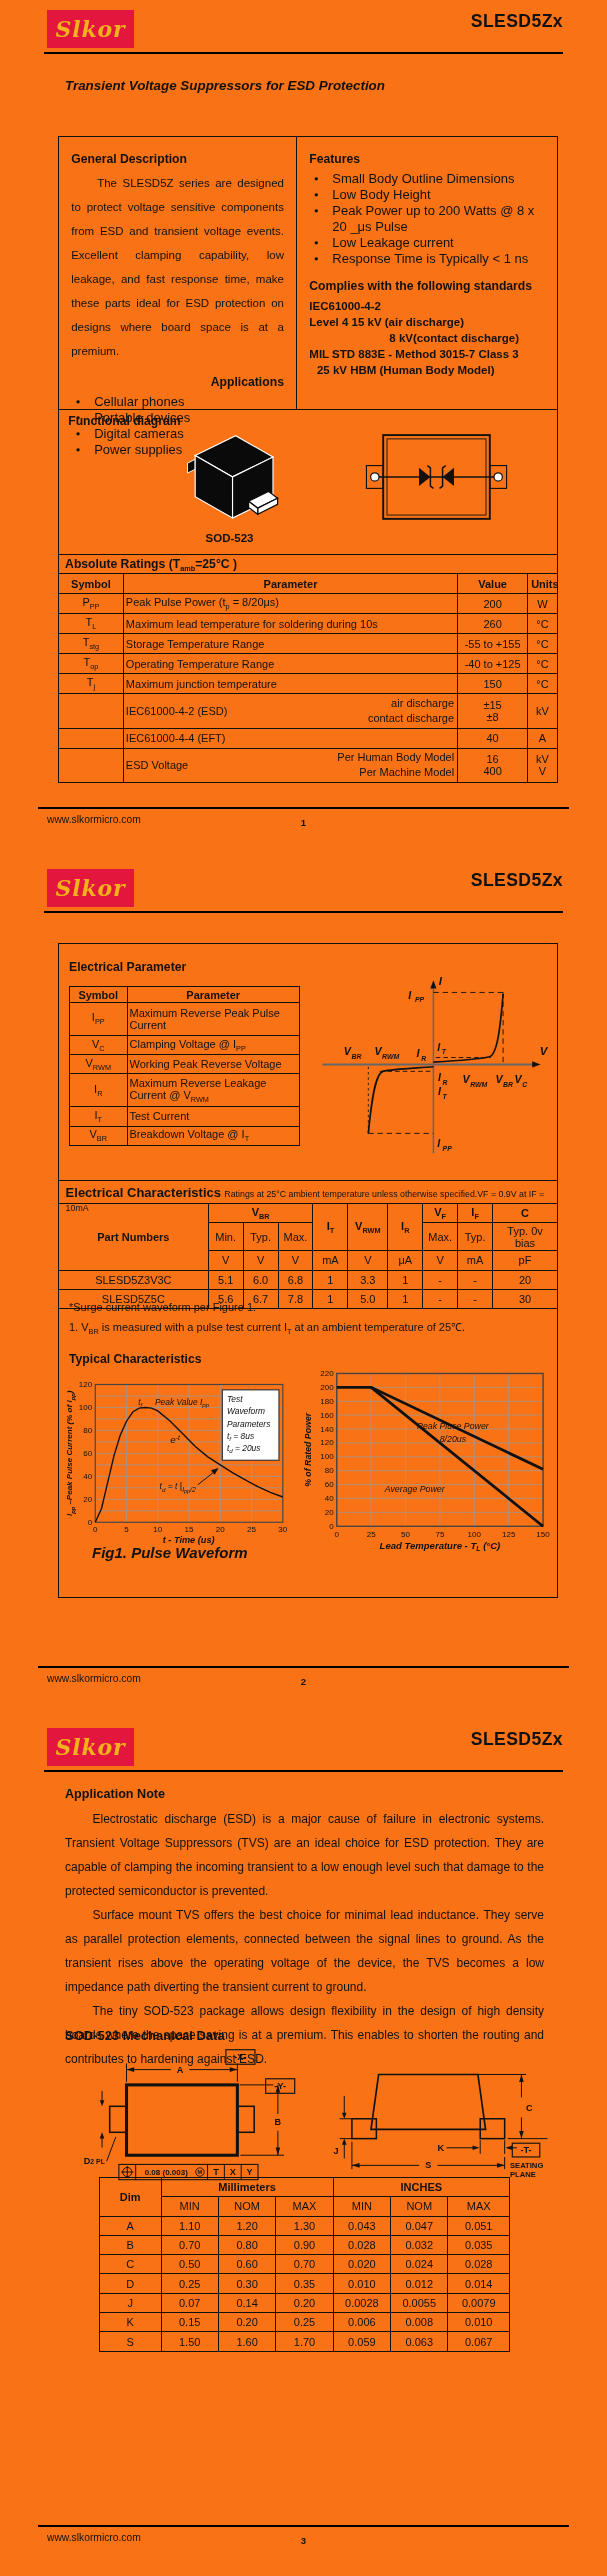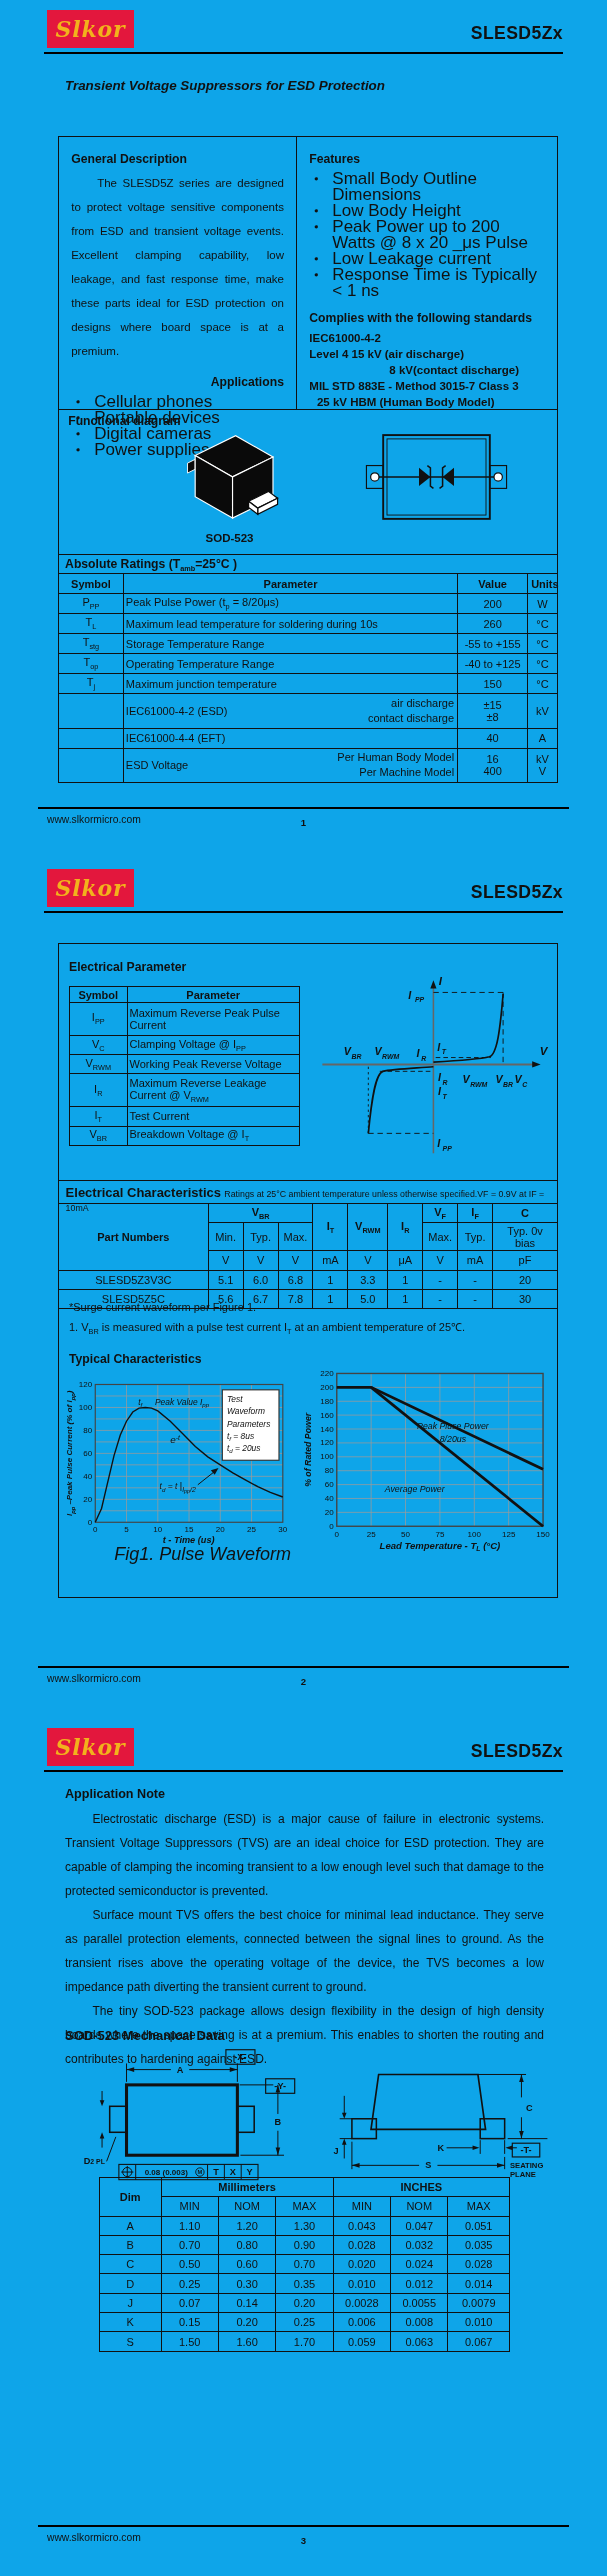--- a/index.html
+++ b/index.html
@@ -1,36 +1,36 @@
 <!DOCTYPE html>
 <html style="font-size:12.2px"><head>
 <meta charset="utf-8">
 <style>
   html,body{margin:0;padding:0;background:#fff;}
   .doc{width:607px;margin:0 auto;background:#fff;font-family:"Liberation Sans",sans-serif;color:#111;}
-  .page{position:relative;width:607px;height:859px;background:#0ea5e9;overflow:hidden;}
+  .page{position:relative;width:607px;height:859px;background:#f97316;overflow:hidden;}
   .b{font-weight:bold;}
   sub{font-size:7.3px;}
   
   .logo{position:absolute;left:47px;top:10px;width:87px;height:38px;display:flex;align-items:center;justify-content:center;}
   .logo span{font-family:"DejaVu Serif",serif;font-style:italic;font-weight:bold;font-size:22px;letter-spacing:0.8px;}
-  .partnum{position:absolute;right:44px;top:23px;font-size:17.6px;font-weight:bold;letter-spacing:0.4px;}
+  .partnum{position:absolute;right:44px;top:11px;font-size:17.6px;font-weight:bold;letter-spacing:0.4px;}
   .hrule{position:absolute;left:44px;right:44px;top:52px;height:2.3px;background:#000;}
   .frule{position:absolute;left:38px;right:38px;top:807px;height:2.3px;background:#000;}
   .website{position:absolute;left:47px;top:814px;font-size:10.3px;}
   .pagenum{position:absolute;left:0;right:0;top:817px;text-align:center;font-size:9.6px;font-weight:bold;}
   
   .subtitle{position:absolute;left:65px;top:78px;font-size:13.4px;font-weight:bold;font-style:italic;}
   .box1{position:absolute;left:58px;top:136px;width:500px;height:274px;border:1.5px solid #111;box-sizing:border-box;display:flex;}
   .box1 .colL{width:257px;border-right:1.5px solid #111;box-sizing:border-box;padding:15.3px 12.2px 0 12.2px;}
   .box1 .colR{flex:1;padding:15.3px 10.7px 0 12.2px;}
   .sect-title{font-size:12.2px;font-weight:bold;margin:0 0 4.6px 0;}
   .gd-body{font-size:11.5px;line-height:24px;text-align:justify;text-indent:26px;margin:0;}
   .blist{list-style:none;margin:1.5px 0 0 0;padding:0;}
-  .blist li{position:relative;padding-left:23px;font-size:17px;line-height:16px;}
+  .blist li{position:relative;padding-left:23px;font-size:13px;line-height:16px;}
   .blist li::before{content:"●";position:absolute;left:4.6px;top:0;font-size:7.6px;}
   .stds{font-size:11.5px;font-weight:bold;line-height:16px;}
   .stds .ind{padding-left:80px;}
   .stds .ind2{padding-left:7.6px;}
   .box2{position:absolute;left:58px;top:408px;width:500px;height:147px;border:1.5px solid #111;border-top:none;box-sizing:border-box;}
   .fd-title{position:absolute;left:9.2px;top:6.1px;font-size:12.2px;font-weight:bold;}
   .pkg-svg{position:absolute;left:98px;top:17px;}
   .pkg-cap{position:absolute;left:98px;top:124px;width:145px;text-align:center;font-size:11.5px;font-weight:bold;}
   .sch-svg{position:absolute;left:297px;top:21.4px;}
   .abs-titlebar{position:absolute;left:58px;top:554px;width:500px;height:20px;border:1.5px solid #111;border-bottom:none;box-sizing:border-box;font-size:12.2px;font-weight:bold;padding:2.3px 0 0 6.1px;}
@@ -49,21 +49,21 @@
   .vi-svg{position:absolute;left:307px;top:112px;}
   .ec-bar{position:absolute;left:58px;top:321px;width:500px;height:23px;border-top:1.5px solid #111;box-sizing:border-box;padding:3.8px 0 0 7.6px;}
   .ec-bar .t{font-size:13px;font-weight:bold;}
   .ec-bar .n{font-size:8.8px;}
   .ec-table{position:absolute;left:58px;top:344px;width:500px;}
   .ec-table td{font-size:10.7px;padding:1.5px 1.5px;height:15.3px;}
   .fn{position:absolute;left:69px;font-size:11px;}
   .tc-title{position:absolute;left:69px;top:493px;font-size:12.2px;font-weight:bold;}
   .pulse-svg{position:absolute;left:63px;top:514px;}
   .der-svg{position:absolute;left:300px;top:503px;}
-  .fig-cap{position:absolute;left:92px;top:685px;width:199px;text-align:right;font-size:18px;font-weight:normal;font-style:italic;}
+  .fig-cap{position:absolute;left:92px;top:685px;width:199px;text-align:left;font-size:15px;font-weight:bold;font-style:italic;}
   
   .an-title{position:absolute;left:65px;top:69px;font-size:12.6px;font-weight:bold;}
   .an-body{position:absolute;left:65px;top:89px;width:479px;}
   .an-body p{margin:0;font-size:12px;line-height:24px;text-align:justify;text-indent:27.5px;}
   .md-title{position:absolute;left:65px;top:310px;font-size:13px;font-weight:bold;}
   .mechL-svg{position:absolute;left:73px;top:330px;}
   .mechR-svg{position:absolute;left:329px;top:335px;}
   .mech-table{position:absolute;left:99px;top:459px;width:411px;}
   .mech-table td{font-size:10.7px;height:15.3px;border:1.1px solid #111;}
   svg text{font-family:"Liberation Sans",sans-serif;fill:#111;}

